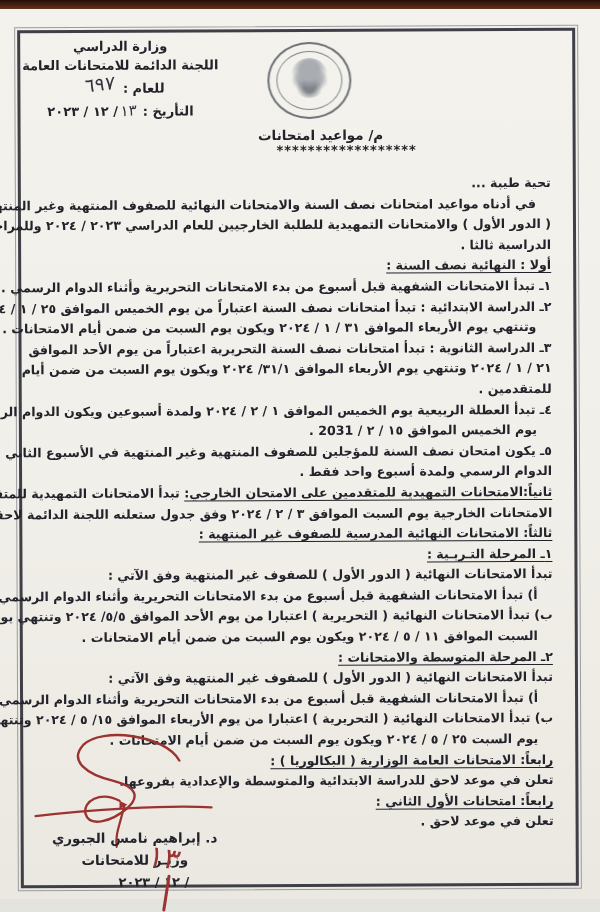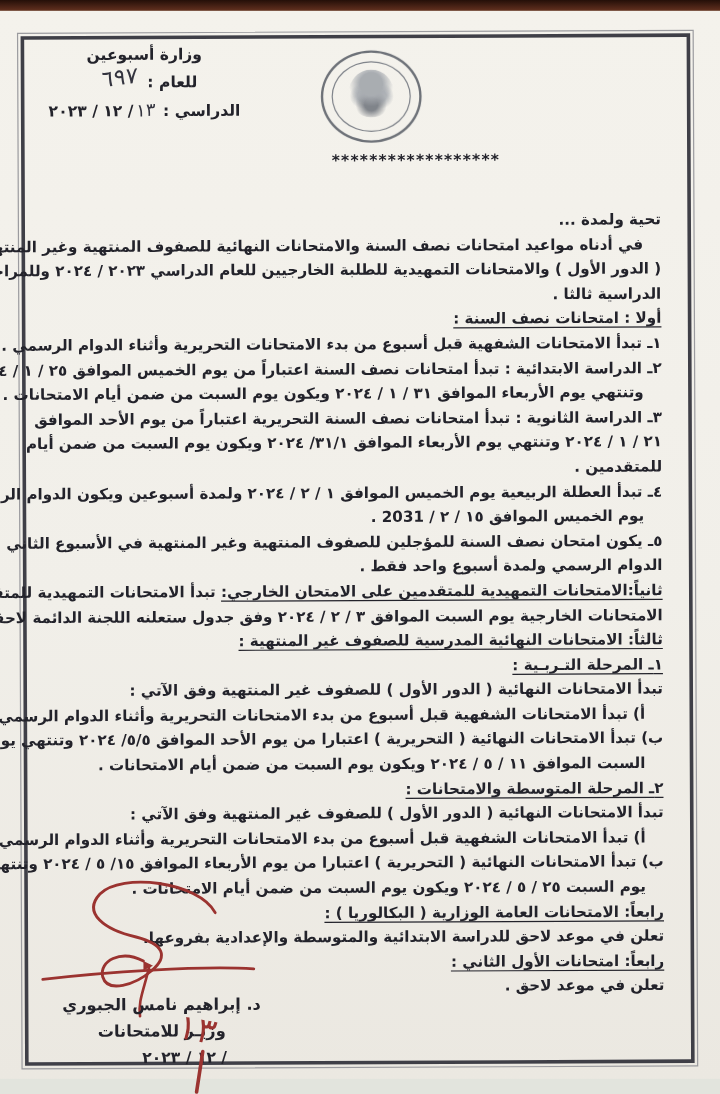--- a/index.html
+++ b/index.html
@@ -62,37 +62,39 @@
 </head>
 <body>
 
 <div class="top-band"></div>
 <div class="paper"></div>
 
 <div class="sheet">
   <div class="frame"></div>
 
   <div class="hdr">
-    <div class="hdr-line">وزارة أسبوعين</div>
+    <div class="hdr-line">وزارة الدراسي</div>
+    <div class="hdr-line">اللجنة الدائمة للامتحانات العامة</div>
     <div class="hdr-row"><span>للعام :</span><span class="hand">٦٩٧</span></div>
-    <div class="hdr-row"><span>الدراسي :</span> <span class="hand-sm">١٣</span><span>/ ١٢ / ٢٠٢٣</span></div>
+    <div class="hdr-row"><span>التأريخ :</span> <span class="hand-sm">١٣</span><span>/ ١٢ / ٢٠٢٣</span></div>
   </div>
 
   <div class="seal"></div>
 
   <div class="subject">
+    <div class="subject-line">م/ مواعيد امتحانات</div>
     <div class="stars">******************</div>
   </div>
 
   <div class="body-text" id="body-lines">
-      <div class="bl"><span>تحية ولمدة ...</span></div>
+      <div class="bl"><span>تحية طيبة ...</span></div>
       <div class="bl in"><span>في أدناه مواعيد امتحانات نصف السنة والامتحانات النهائية للصفوف المنتهية وغير المنتهية</span></div>
       <div class="bl"><span>( الدور الأول ) والامتحانات التمهيدية للطلبة الخارجيين للعام الدراسي ٢٠٢٣ / ٢٠٢٤ وللمراحل</span></div>
       <div class="bl"><span>الدراسية ثالثا .</span></div>
-      <div class="bl"><span class="u">أولا : امتحانات نصف السنة :</span></div>
+      <div class="bl"><span class="u">أولا : النهائية نصف السنة :</span></div>
       <div class="bl"><span>١ـ تبدأ الامتحانات الشفهية قبل أسبوع من بدء الامتحانات التحريرية وأثناء الدوام الرسمي .</span></div>
       <div class="bl"><span>٢ـ الدراسة الابتدائية : تبدأ امتحانات نصف السنة اعتباراً من يوم الخميس الموافق ٢٥ / ١ / ٢٠٢٤</span></div>
       <div class="bl in"><span>وتنتهي يوم الأربعاء الموافق ٣١ / ١ / ٢٠٢٤ ويكون يوم السبت من ضمن أيام الامتحانات .</span></div>
       <div class="bl"><span>٣ـ الدراسة الثانوية : تبدأ امتحانات نصف السنة التحريرية اعتباراً من يوم الأحد الموافق</span></div>
       <div class="bl"><span>٢١ / ١ / ٢٠٢٤ وتنتهي يوم الأربعاء الموافق ٣١/١/ ٢٠٢٤ ويكون يوم السبت من ضمن أيام</span></div>
       <div class="bl"><span>للمتقدمين .</span></div>
       <div class="bl"><span>٤ـ تبدأ العطلة الربيعية يوم الخميس الموافق ١ / ٢ / ٢٠٢٤ ولمدة أسبوعين ويكون الدوام الرسمي</span></div>
       <div class="bl in"><span>يوم الخميس الموافق ١٥ / ٢ / 2031 .</span></div>
       <div class="bl"><span>٥ـ يكون امتحان نصف السنة للمؤجلين للصفوف المنتهية وغير المنتهية في الأسبوع الثاني من بدء</span></div>
       <div class="bl"><span>الدوام الرسمي ولمدة أسبوع واحد فقط .</span></div>

